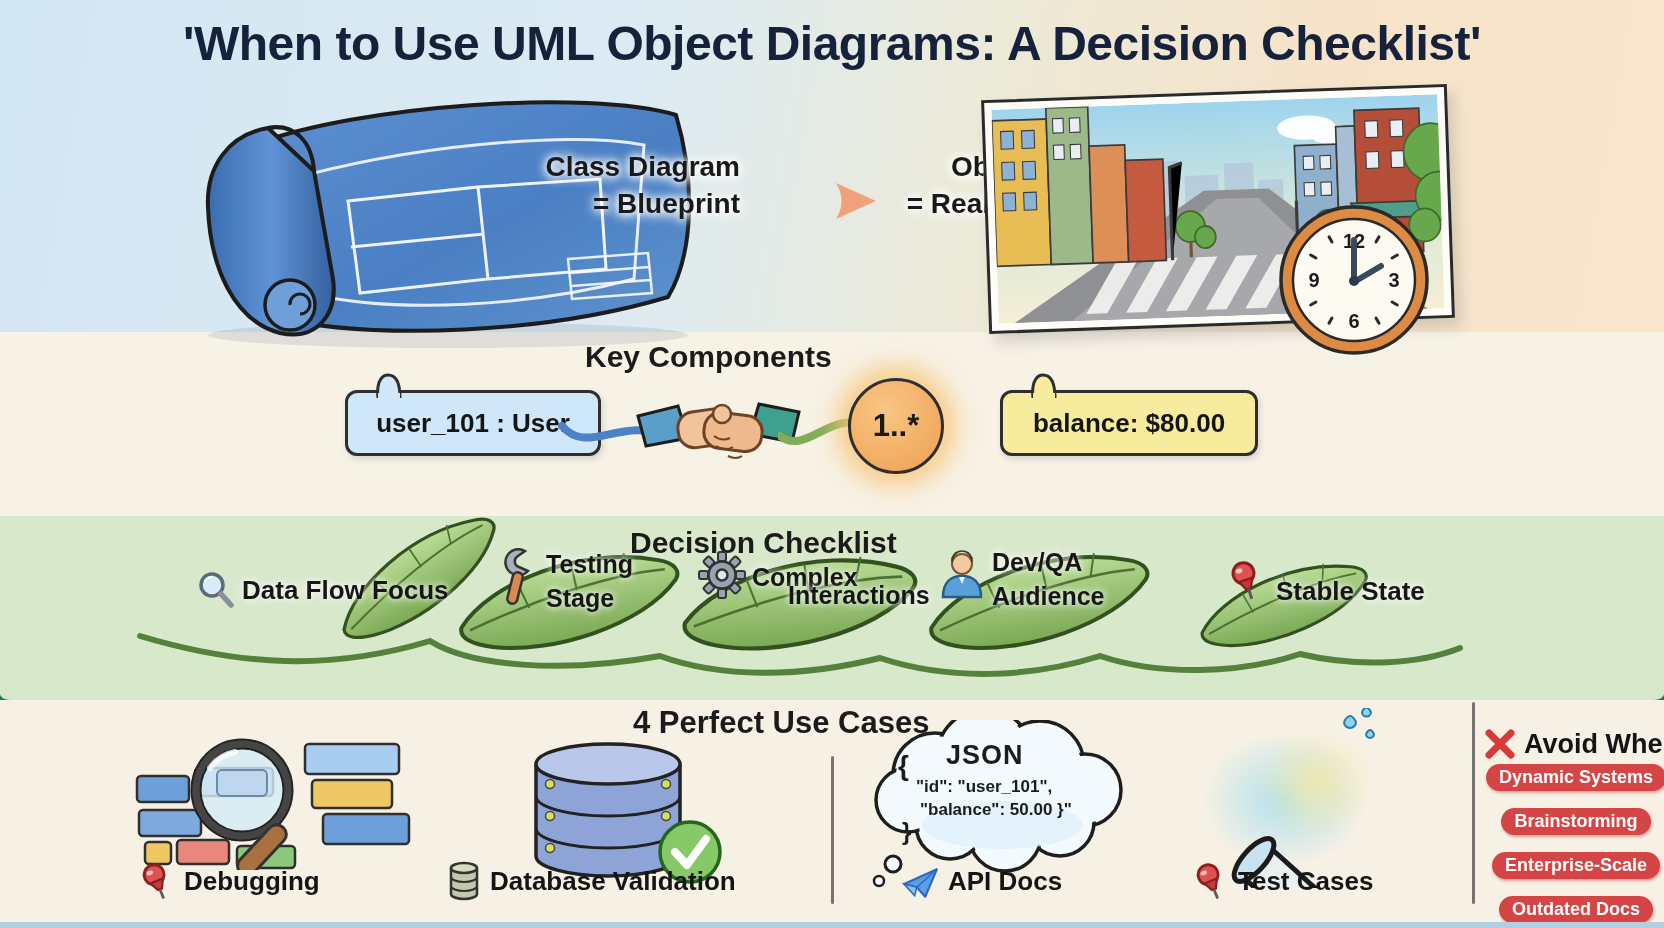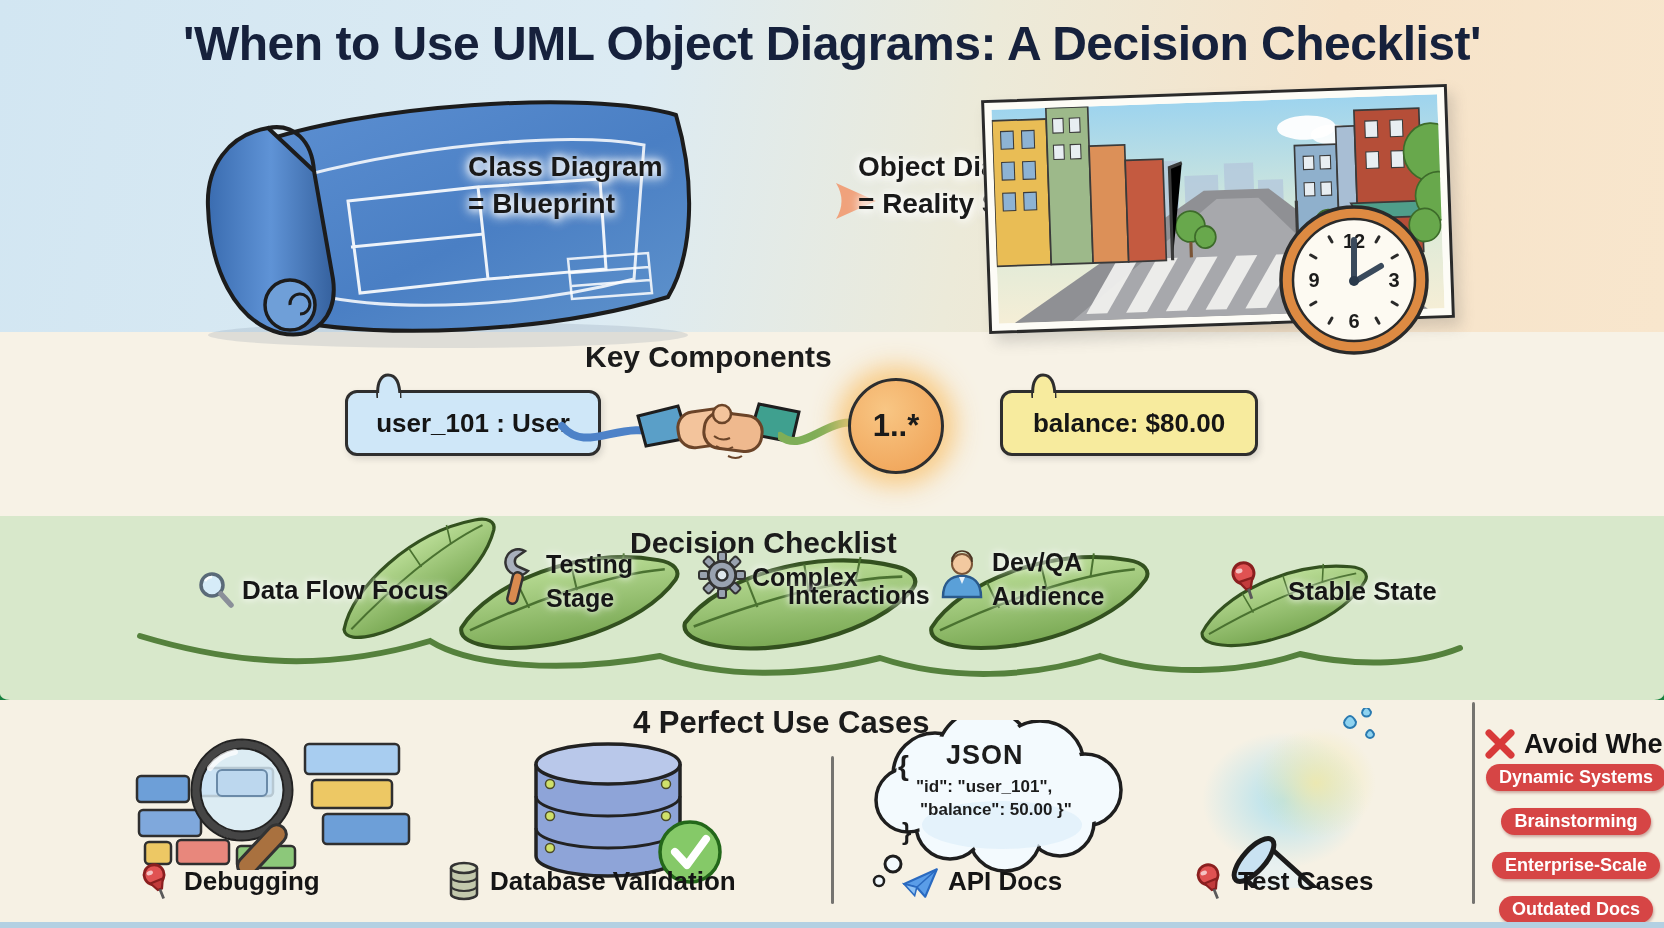--- a/index.html
+++ b/index.html
@@ -9,21 +9,21 @@
   
   .band-top{position:absolute;left:0;top:0;width:1664px;height:332px;
     background:linear-gradient(100deg,#d2e6f2 0%,#dcebf3 38%,#ecead9 58%,#f6e3c9 78%,#f8e6cd 100%);}
   .band-key{position:absolute;left:0;top:332px;width:1664px;height:184px;background:#f7f2e6;}
   .band-green{position:absolute;left:0;top:516px;width:1664px;height:184px;background:#d8e8cb;border-radius:0 0 10px 10px/0 0 6px 6px;}
   .band-cases{position:absolute;left:0;top:700px;width:1664px;height:228px;background:#f6f1e4;}
   .bottom-strip{position:absolute;left:0;bottom:0;width:1664px;height:6px;background:#b3d0e2;}
   
   .title{position:absolute;left:0;top:16px;width:1664px;margin:0;text-align:center;
     font-size:48px;font-weight:bold;color:#16213c;letter-spacing:-.5px;}
-  .cmp-label{position:absolute;text-align:left;font-size:28px;font-weight:bold;color:#191919;line-height:37px;
+  .cmp-label{position:absolute;text-align:right;font-size:28px;font-weight:bold;color:#191919;line-height:37px;
     text-shadow:0 0 7px #fff,0 0 14px #fff,0 2px 12px rgba(255,255,255,.95);}
   .sec-heading{position:absolute;margin:0;text-align:left;font-weight:bold;color:#1b1b1b;}
   .bubble{position:absolute;display:flex;align-items:center;justify-content:center;
     border:3px solid #2e2e2e;border-radius:12px;font-size:26px;font-weight:bold;color:#151515;
     box-shadow:2px 3px 6px rgba(80,80,80,.18);}
   .bubble-blue{background:#cfe7f8;}
   .bubble-yellow{background:#f7eb9e;}
   .tail{position:absolute;top:-21px;left:26px;}
   .mult{position:absolute;width:90px;height:90px;border-radius:50%;
     background:radial-gradient(circle at 38% 32%,#f8c684,#ef9f52);
@@ -312,21 +312,21 @@
   <div class="leaf-label" style="left:992px;top:580px;">Audience</div>
 
   <svg class="abs" style="left:1228px;top:560px;" width="36" height="42" viewBox="0 0 30 36">
     <g transform="rotate(-18 15 18)">
       <circle cx="15" cy="11" r="9" fill="#e05252" stroke="#8a1f1f" stroke-width="2.5"></circle>
       <ellipse cx="12" cy="8" rx="3" ry="2" fill="#fff" opacity=".65"></ellipse>
       <path d="M9,17 L21,17 L17,25 L13,25 Z" fill="#c23b3b" stroke="#8a1f1f" stroke-width="2"></path>
       <line x1="15" y1="25" x2="15" y2="34" stroke="#5a5a5a" stroke-width="2.5"></line>
     </g>
   </svg>
-  <div class="leaf-label big-label" style="left:1276px;top:575px;margin-left:12px;">Stable State</div>
+  <div class="leaf-label big-label" style="left:1276px;top:575px;">Stable State</div>
 
   <h2 class="sec-heading" style="left:633px;top:705px;width:400px;font-size:31px;">4 Perfect Use Cases</h2>
 
   <svg class="abs" style="left:135px;top:738px;" width="290" height="132" viewBox="0 0 290 132">
     <g stroke="#2f2f2f" stroke-width="2.5">
       <rect x="2" y="38" width="52" height="26" rx="4" fill="#6d9fd8"></rect>
       <rect x="60" y="30" width="78" height="28" rx="4" fill="#9ec3ea"></rect>
       <rect x="170" y="6" width="94" height="30" rx="4" fill="#a8cdf0"></rect>
       <rect x="177" y="42" width="80" height="28" rx="4" fill="#edc864"></rect>
       <rect x="188" y="76" width="86" height="30" rx="4" fill="#6d9fd8"></rect>

